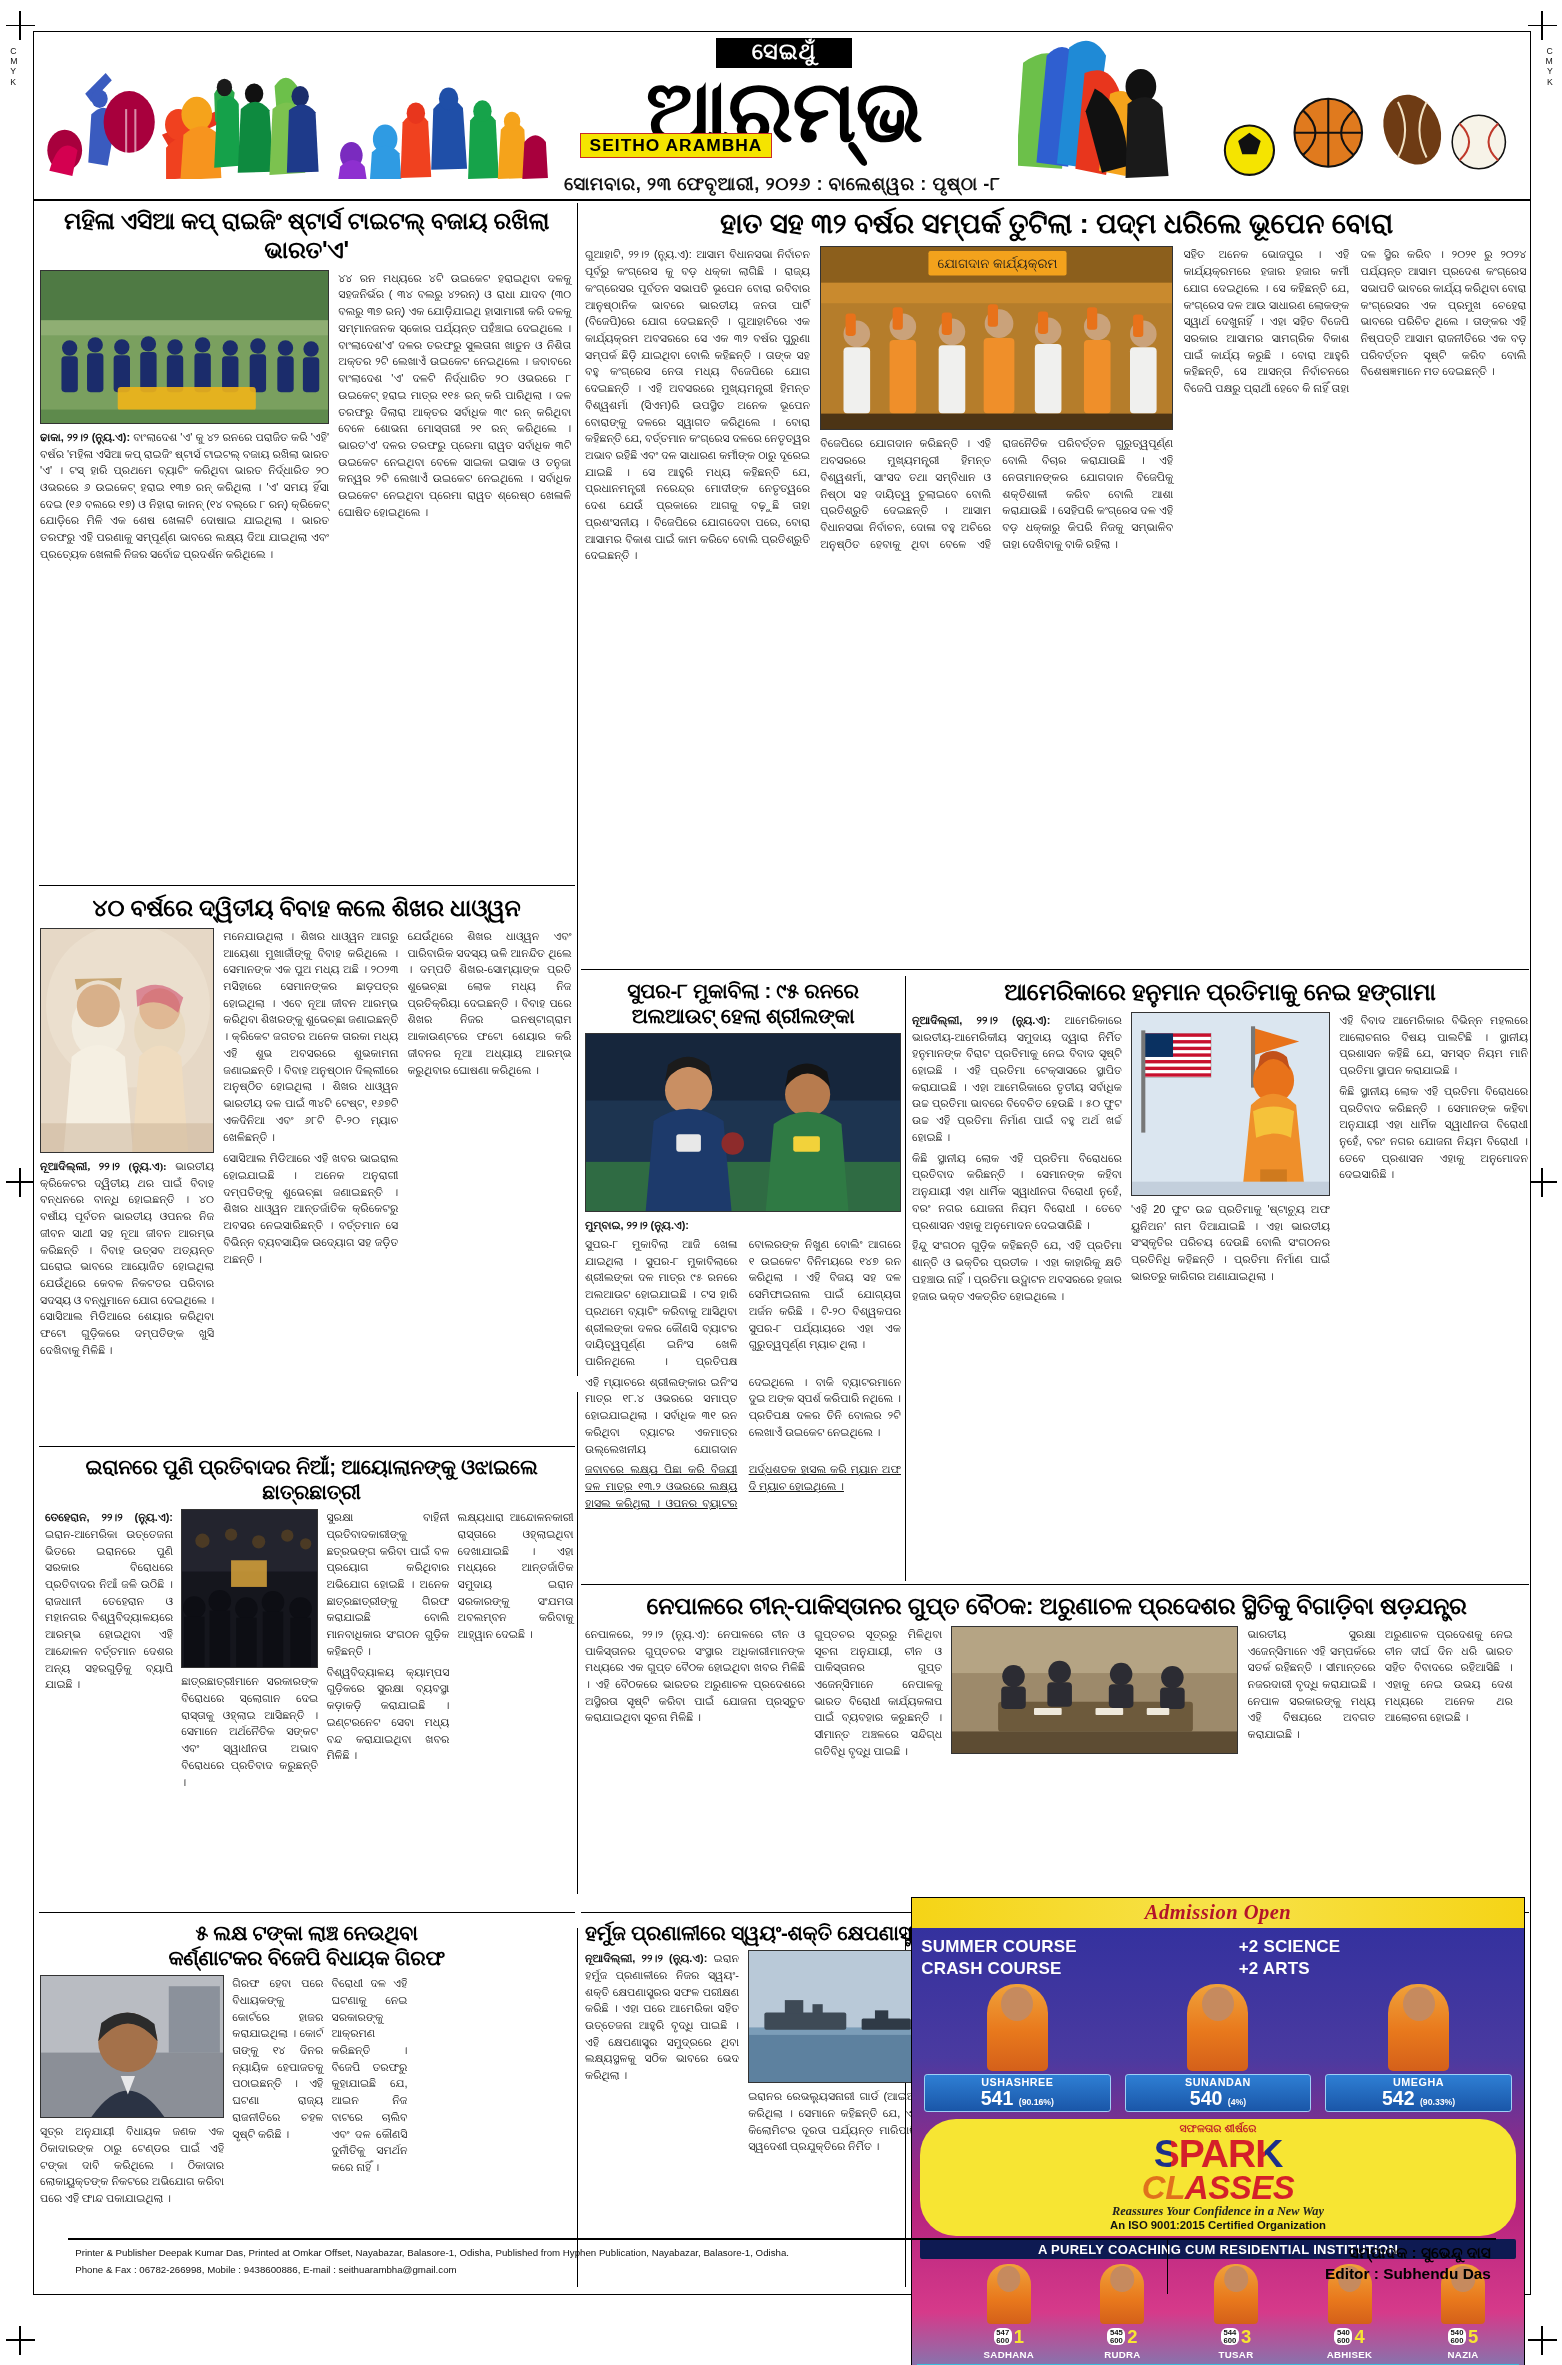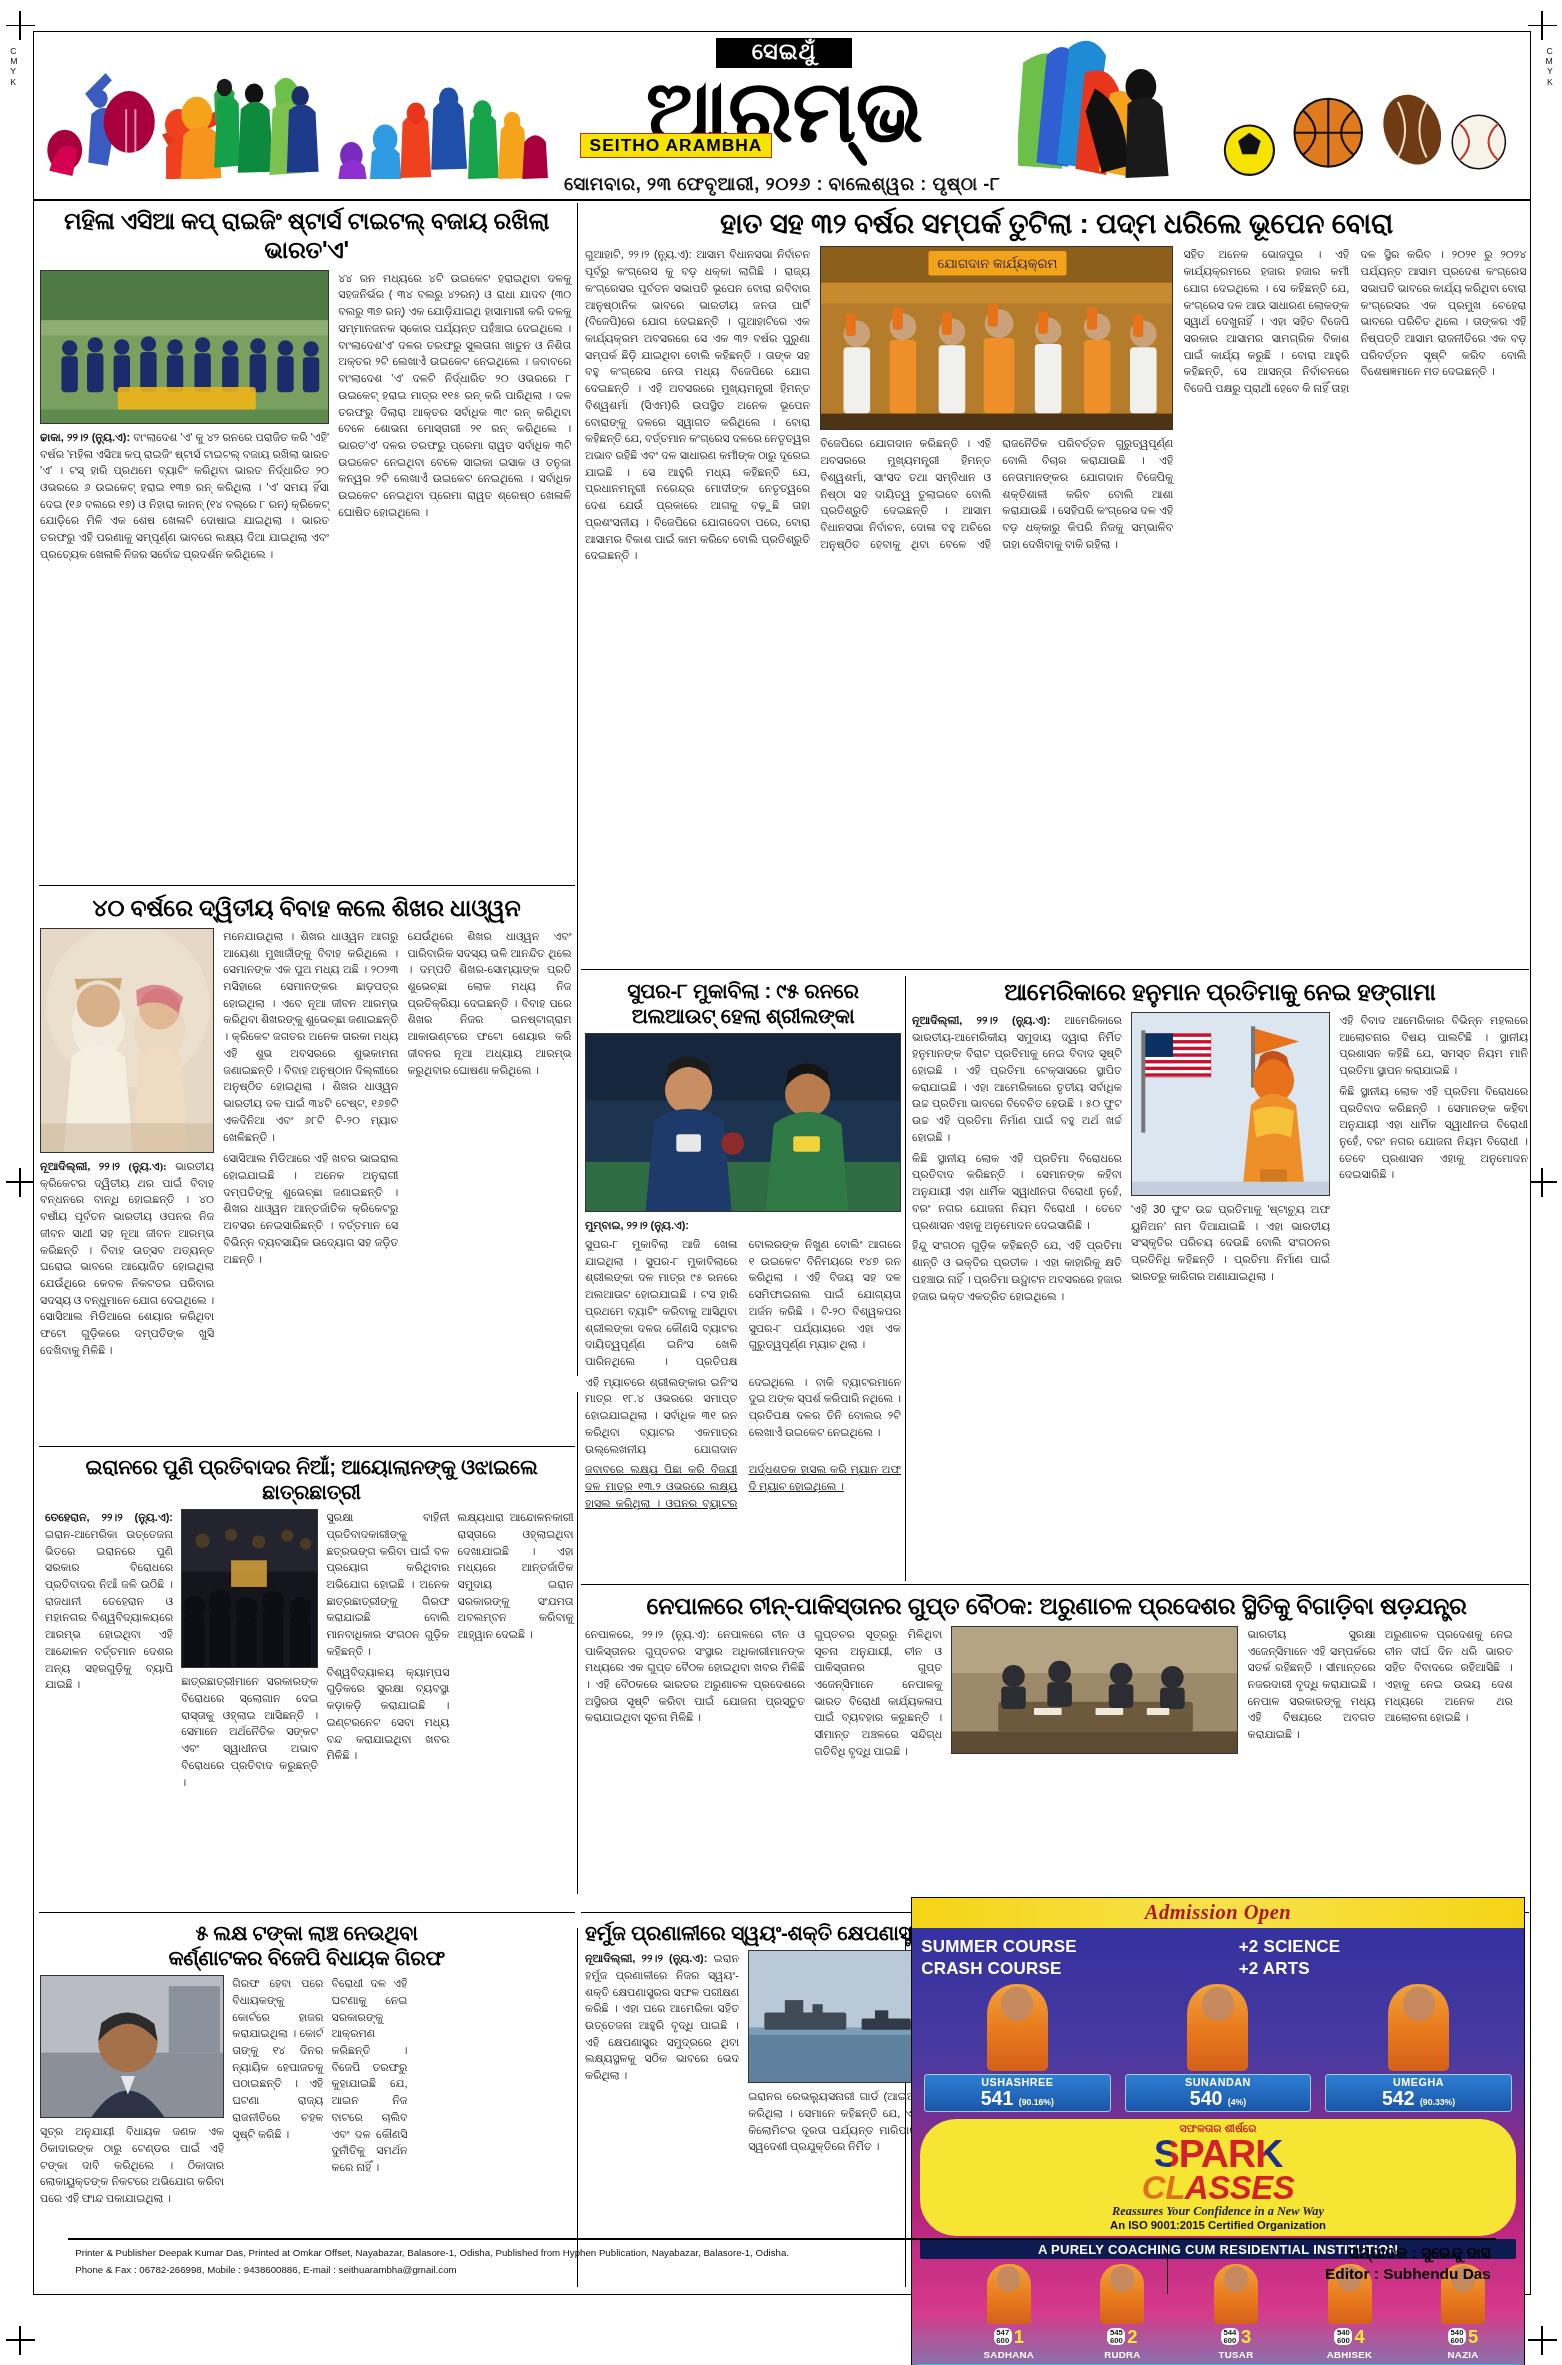--- a/index.html
+++ b/index.html
@@ -567,21 +567,21 @@
               <g>
                 <ellipse cx="276" cy="132" rx="40" ry="44" fill="#e8721a"></ellipse>
                 <path d="M244 112 q32 -44 64 0 l-6 -26 q-26 -22 -52 -2z" fill="#c2511a"></path>
                 <path d="M232 180 q44 -44 88 0 l18 180h-124z" fill="#ef8f2a"></path>
                 <path d="M236 192 q40 -18 80 0 l-6 52 q-34 -16 -68 0z" fill="#f5c23a"></path>
                 <rect x="250" y="306" width="52" height="54" fill="#cf7a1e"></rect>
               </g>
               <rect y="330" width="388" height="30" fill="#c3cfdc"></rect>
             </svg>
           </div>
-          <div class="bodytext" style="margin-top:5.1px;">'ଏହି 30 ଫୁଟ ଉଚ୍ଚ ପ୍ରତିମାକୁ 'ଷ୍ଟାଚ୍ୟୁ ଅଫ ୟୁନିଅନ' ନାମ ଦିଆଯାଇଛି । ଏହା ଭାରତୀୟ ସଂସ୍କୃତିର ପରିଚୟ ଦେଉଛି ବୋଲି ସଂଗଠନର ପ୍ରତିନିଧି କହିଛନ୍ତି । ପ୍ରତିମା ନିର୍ମାଣ ପାଇଁ ଭାରତରୁ କାରିଗର ଅଣାଯାଇଥିଲା ।</div>
+          <div class="bodytext" style="margin-top:5.1px;">'ଏହି 20 ଫୁଟ ଉଚ୍ଚ ପ୍ରତିମାକୁ 'ଷ୍ଟାଚ୍ୟୁ ଅଫ ୟୁନିଅନ' ନାମ ଦିଆଯାଇଛି । ଏହା ଭାରତୀୟ ସଂସ୍କୃତିର ପରିଚୟ ଦେଉଛି ବୋଲି ସଂଗଠନର ପ୍ରତିନିଧି କହିଛନ୍ତି । ପ୍ରତିମା ନିର୍ମାଣ ପାଇଁ ଭାରତରୁ କାରିଗର ଅଣାଯାଇଥିଲା ।</div>
         </div>
         <div style="width:189px;">
           <div class="bodytext">ଏହି ବିବାଦ ଆମେରିକାର ବିଭିନ୍ନ ମହଲରେ ଆଲୋଚନାର ବିଷୟ ପାଲଟିଛି । ସ୍ଥାନୀୟ ପ୍ରଶାସନ କହିଛି ଯେ, ସମସ୍ତ ନିୟମ ମାନି ପ୍ରତିମା ସ୍ଥାପନ କରାଯାଇଛି ।</div>
           <div class="bodytext" style="margin-top:4.1px;">କିଛି ସ୍ଥାନୀୟ ଲୋକ ଏହି ପ୍ରତିମା ବିରୋଧରେ ପ୍ରତିବାଦ କରିଛନ୍ତି । ସେମାନଙ୍କ କହିବା ଅନୁଯାୟୀ ଏହା ଧାର୍ମିକ ସ୍ୱାଧୀନତା ବିରୋଧୀ ନୁହେଁ, ବରଂ ନଗର ଯୋଜନା ନିୟମ ବିରୋଧୀ । ତେବେ ପ୍ରଶାସନ ଏହାକୁ ଅନୁମୋଦନ ଦେଇସାରିଛି ।</div>
         </div>
       </div>
     </div>
 
     <div class="block" style="left:551px; top:1391px; width:943px;">
       <h2 class="hl">ନେପାଳରେ ଚୀନ୍-ପାକିସ୍ତାନର ଗୁପ୍ତ ବୈଠକ: ଅରୁଣାଚଳ ପ୍ରଦେଶର ସ୍ଥିତିକୁ ବିଗାଡ଼ିବା ଷଡ଼ଯନ୍ତ୍ର</h2>

